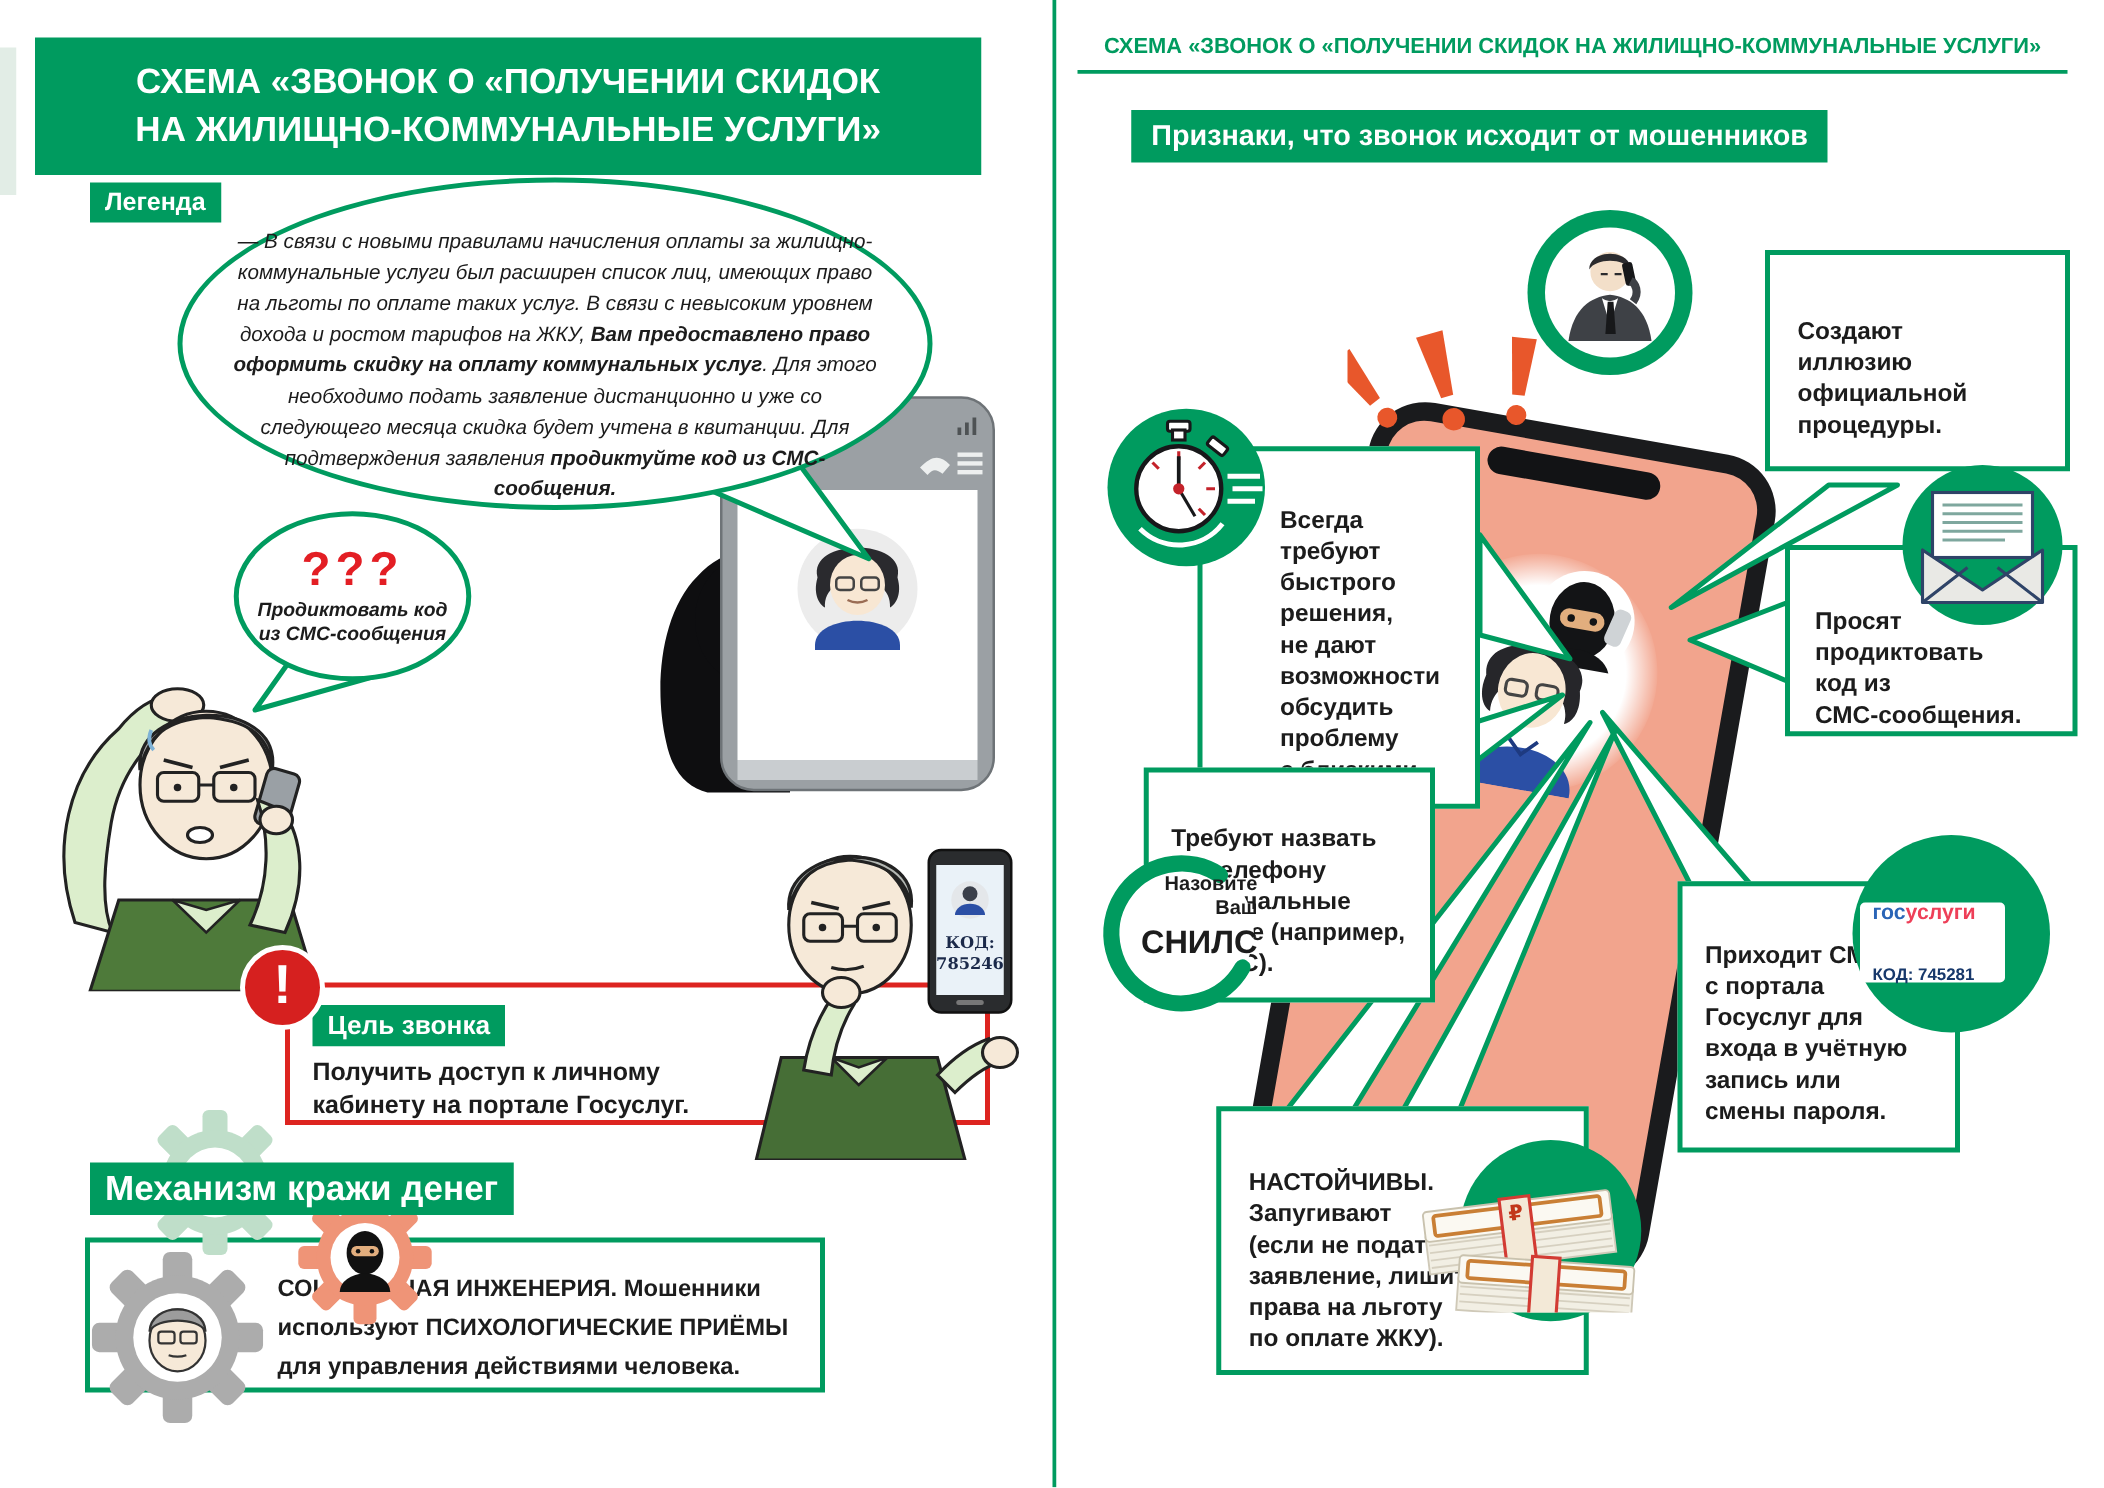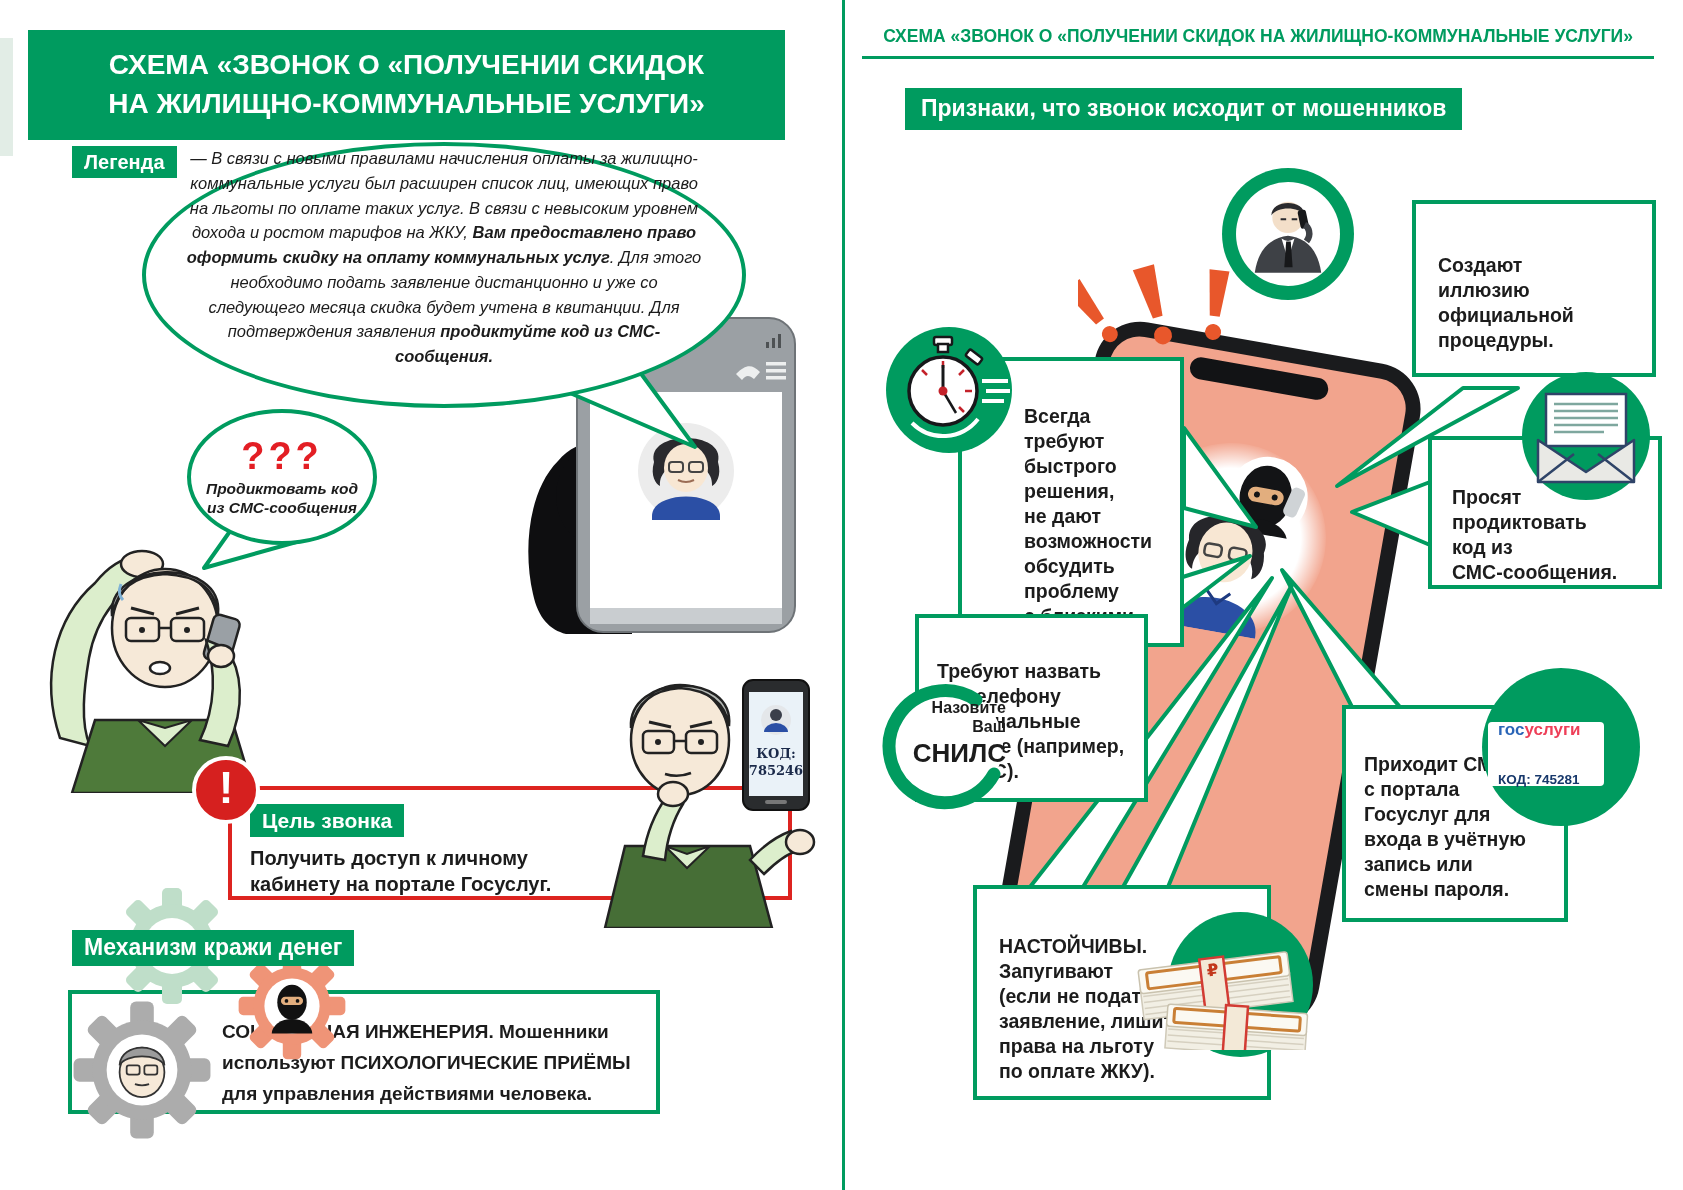--- a/index.html
+++ b/index.html
@@ -41,21 +41,21 @@
   <div class="abs" style="left:0;top:38px;width:13px;height:118px;background:#E2EDE6;z-index:1;"></div>
 
   <div class="abs" style="left:28px;top:30px;width:757px;height:110px;background:var(--green);display:flex;align-items:center;justify-content:center;z-index:1;">
     <div class="prelines" style="color:#fff;font-weight:700;font-size:28px;line-height:1.38;text-align:center;">СХЕМА «ЗВОНОК О «ПОЛУЧЕНИИ СКИДОК
 НА ЖИЛИЩНО-КОММУНАЛЬНЫЕ УСЛУГИ»</div>
   </div>
 
   <div class="abs green-label" style="left:72px;top:146px;font-size:20px;z-index:4;">Легенда</div>
 
   <div class="abs" style="left:142px;top:142px;width:596px;height:258px;background:#fff;border:4px solid var(--green);
-              border-radius:50%;z-index:4;display:flex;align-items:flex-start;justify-content:center;">
+              border-radius:50%;z-index:4;display:flex;align-items:flex-end;justify-content:center;">
     <div style="width:520px;text-align:center;font-style:italic;font-size:16.5px;line-height:1.5;">
       <span>— В связи с новыми правилами начисления оплаты за жилищно-коммунальные услуги был расширен список лиц, имеющих право на льготы по оплате таких услуг. В связи с невысоким уровнем дохода и ростом тарифов на ЖКУ, </span><b>Вам предоставлено право оформить скидку на оплату коммунальных услуг</b><span>. Для этого необходимо подать заявление дистанционно и уже со следующего месяца скидка будет учтена в квитанции. Для подтверждения заявления </span><b>продиктуйте код из СМС-сообщения.</b>
     </div>
   </div>
 
   <div class="abs" style="left:187px;top:409px;width:182px;height:128px;background:#fff;border:4px solid var(--green);
               border-radius:50%;z-index:4;display:flex;flex-direction:column;align-items:center;justify-content:center;">
     <div style="color:#E31E24;font-weight:700;font-size:38px;line-height:1;letter-spacing:4px;">???</div>
     <div class="prelines" style="font-weight:700;font-style:italic;font-size:15.5px;text-align:center;line-height:1.25;margin-top:4px;">Продиктовать код
 из СМС-сообщения</div>
@@ -157,21 +157,21 @@
         <circle cx="211" cy="92" r="15" fill="#E4E7EA"></circle>
         <circle cx="211" cy="87" r="6" fill="#3A3F4A"></circle>
         <path d="M199,104 a12,9 0 0 1 24,0 z" fill="#2B4FA5"></path>
         <text x="211" y="130" text-anchor="middle" font-family="DejaVu Serif, serif" font-weight="bold" font-size="13" fill="#1B2A4A">КОД:</text>
         <text x="211" y="147" text-anchor="middle" font-family="DejaVu Serif, serif" font-weight="bold" font-size="13" fill="#1B2A4A">785246</text>
       </g>
       <ellipse cx="235" cy="214" rx="14" ry="12" fill="#F6E9D8" stroke="#222" stroke-width="2.5"></ellipse>
     </svg>
   </div>
 
-  <div class="abs green-label" style="left:72px;top:930px;font-size:23px;z-index:6;">Механизм кражи денег</div>
+  <div class="abs green-label" style="left:72px;top:930px;font-size:28px;z-index:6;">Механизм кражи денег</div>
   <div class="abs" style="left:68px;top:990px;width:584px;height:116px;border:4px solid var(--green);background:#fff;z-index:4;">
     <div class="prelines" style="margin:22px 0 0 150px;font-weight:700;font-size:19px;line-height:31px;">СОЦИАЛЬНАЯ ИНЖЕНЕРИЯ. Мошенники
 используют ПСИХОЛОГИЧЕСКИЕ ПРИЁМЫ
 для управления действиями человека.</div>
   </div>
   <div class="fig" style="left:40px;top:870px;z-index:5;">
     <svg width="330" height="300" viewBox="0 0 330 300">
       <g transform="translate(132,76)" fill="#BFDEC9">
         <g>
             <rect x="-10" y="-58" width="20" height="116" rx="5"></rect>

